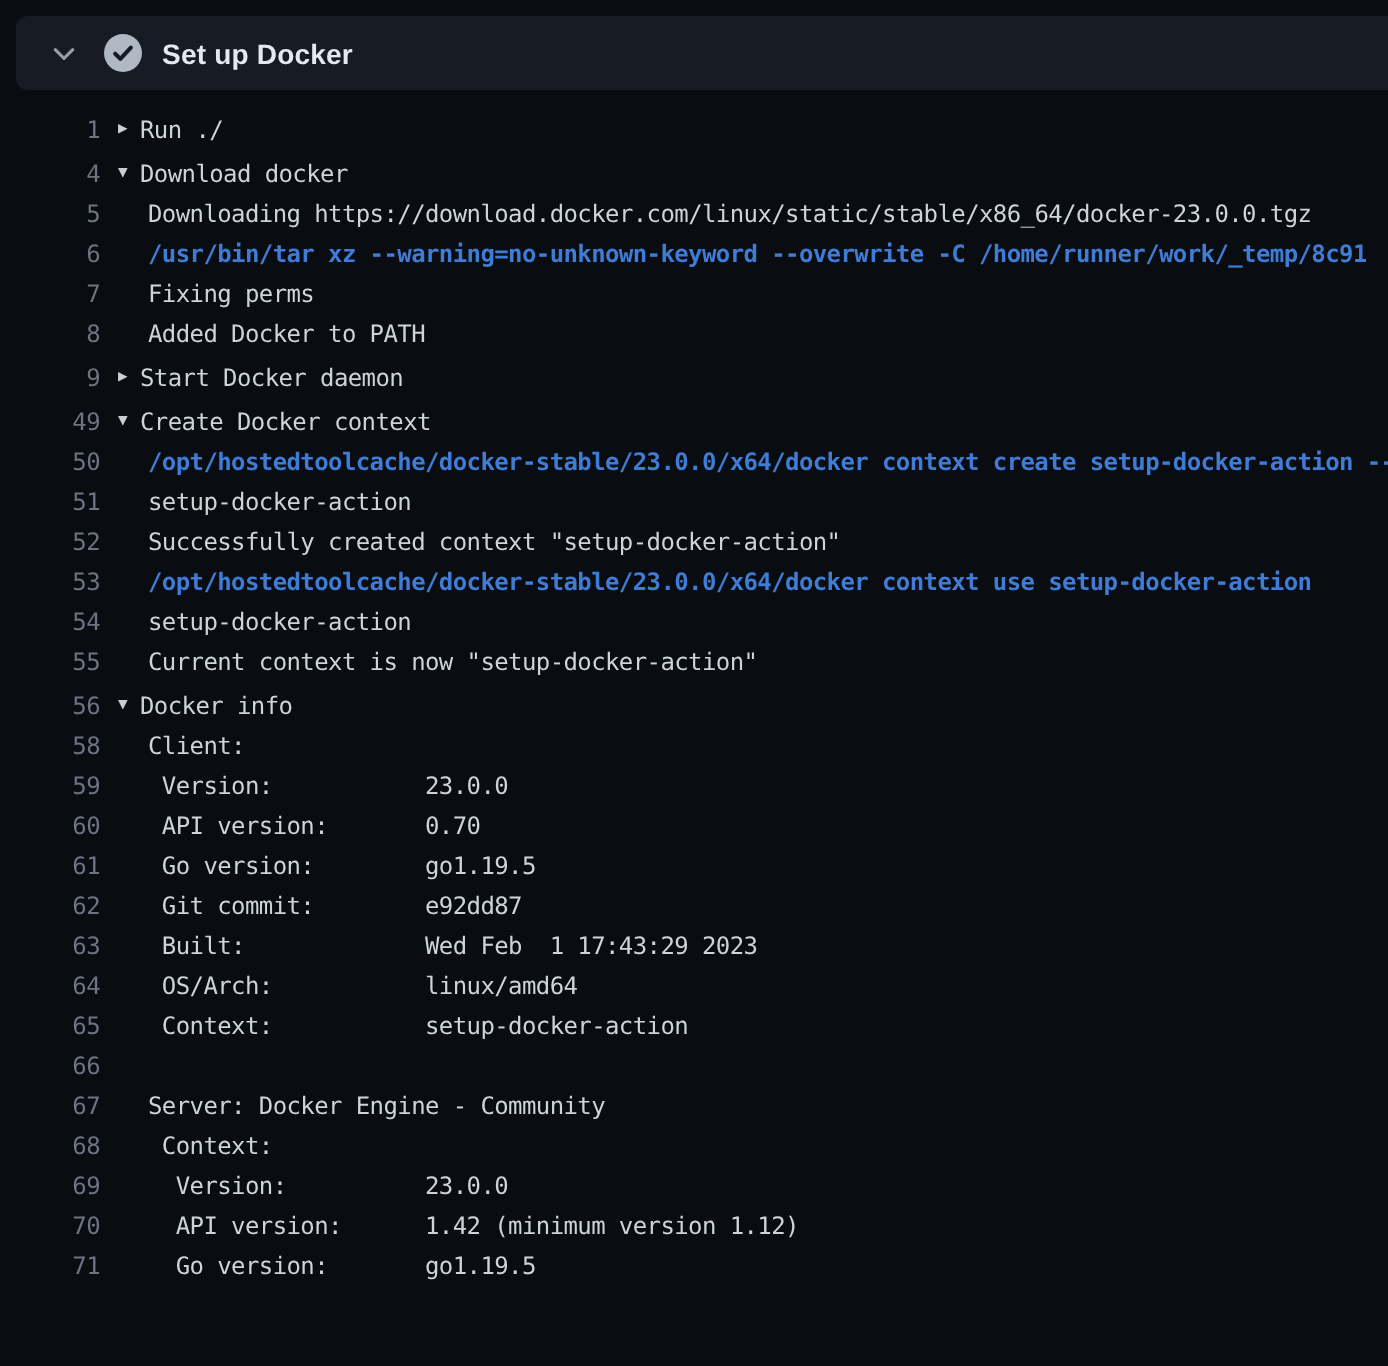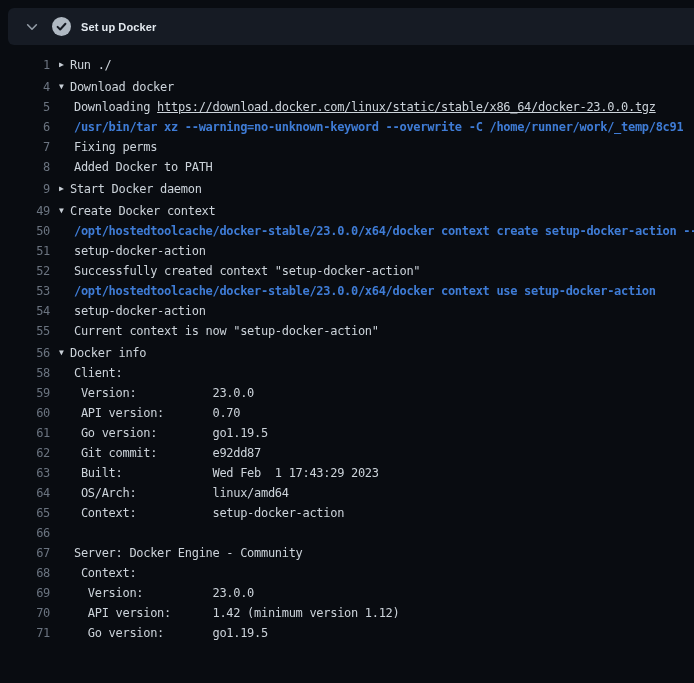--- a/index.html
+++ b/index.html
@@ -23,21 +23,21 @@
     width:22px;height:22px;display:flex;align-items:center;justify-content:center;
     flex:none;
   }
   .status-wrap{
     width:19px;height:19px;margin-left:9px;flex:none;
     display:flex;align-items:center;justify-content:center;
   }
   .step-title{
     margin-left:10px;
     color:#e3e9ef;
-    font-size:11px;
+    font-size:14px;
     font-weight:600;
     letter-spacing:.1px;
   }
   
   .log{
     position:absolute;top:53px;left:0;right:0;bottom:0;
     overflow:hidden;
     font-family:"DejaVu Sans Mono","Liberation Mono",monospace;
     font-size:12px;
     letter-spacing:-0.3px;
@@ -62,21 +62,21 @@
     overflow:hidden;
   }
   .content.child{padding-left:15px;}
   .tri{
     display:inline-block;width:11px;flex:none;
     font-size:8px;line-height:20px;
     color:#c8cfd6;
     transform:translateY(-0.5px);
   }
   .cmd{color:#3f7cd6;font-weight:bold;}
-  .lnk{text-decoration:underline;cursor:pointer;}
+  .lnk{cursor:pointer;}
 </style>
 </head>
 <body>
 
 <div class="step-header">
   <span class="chev-btn">
     <span style="display:flex">
       <svg width="14" height="14" viewBox="0 0 16 16">
         <path d="M3 5.5l5 5 5-5" fill="none" stroke="#949da7" stroke-width="1.8" stroke-linecap="round" stroke-linejoin="round"></path>
       </svg>

